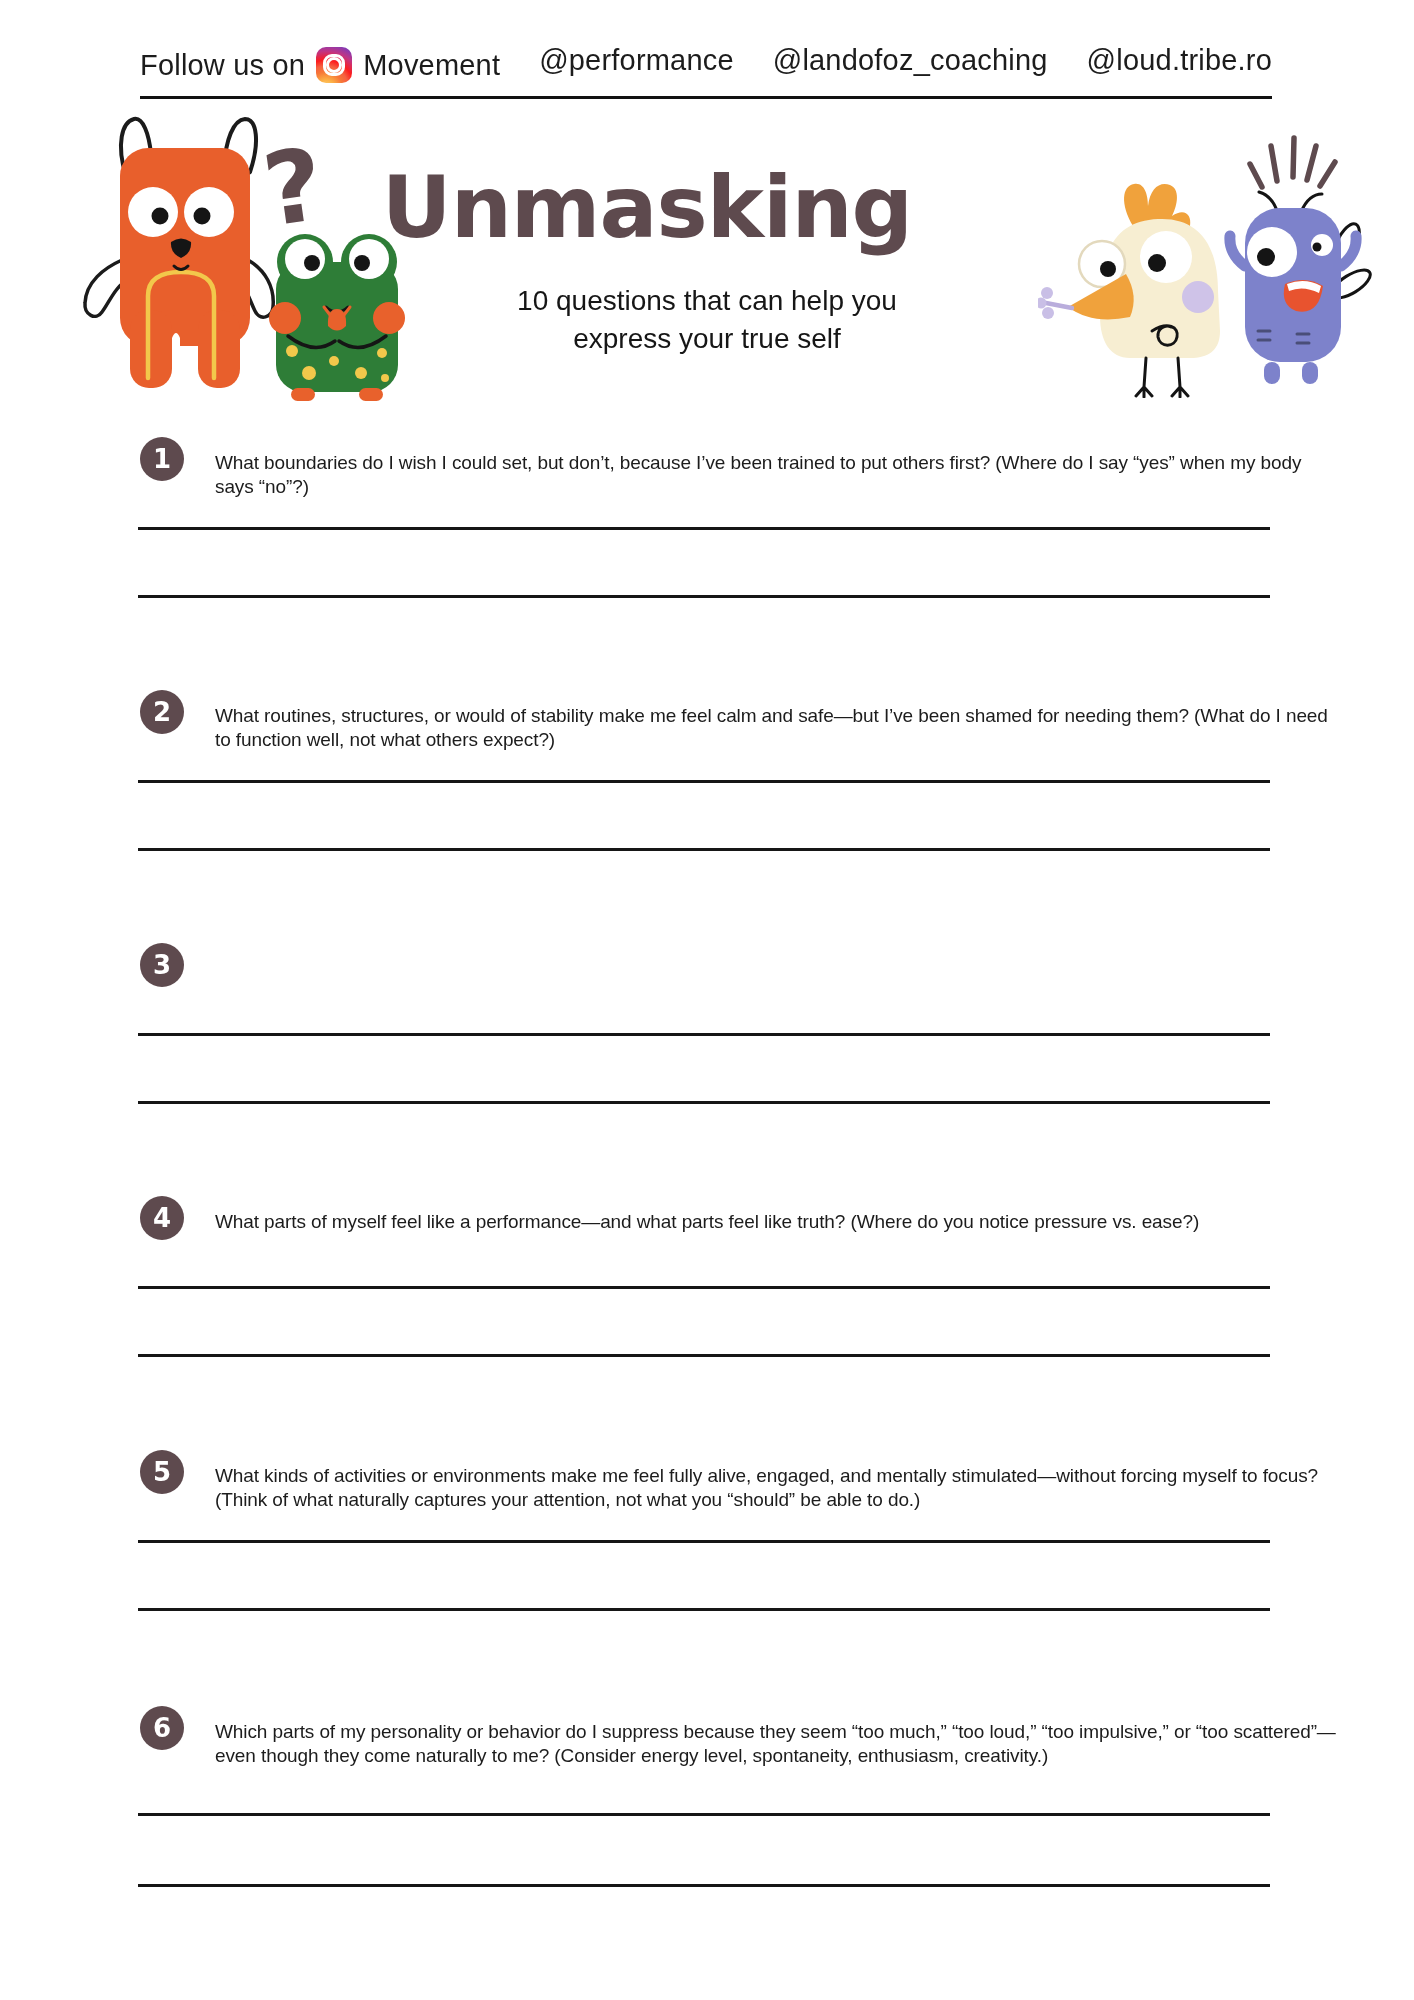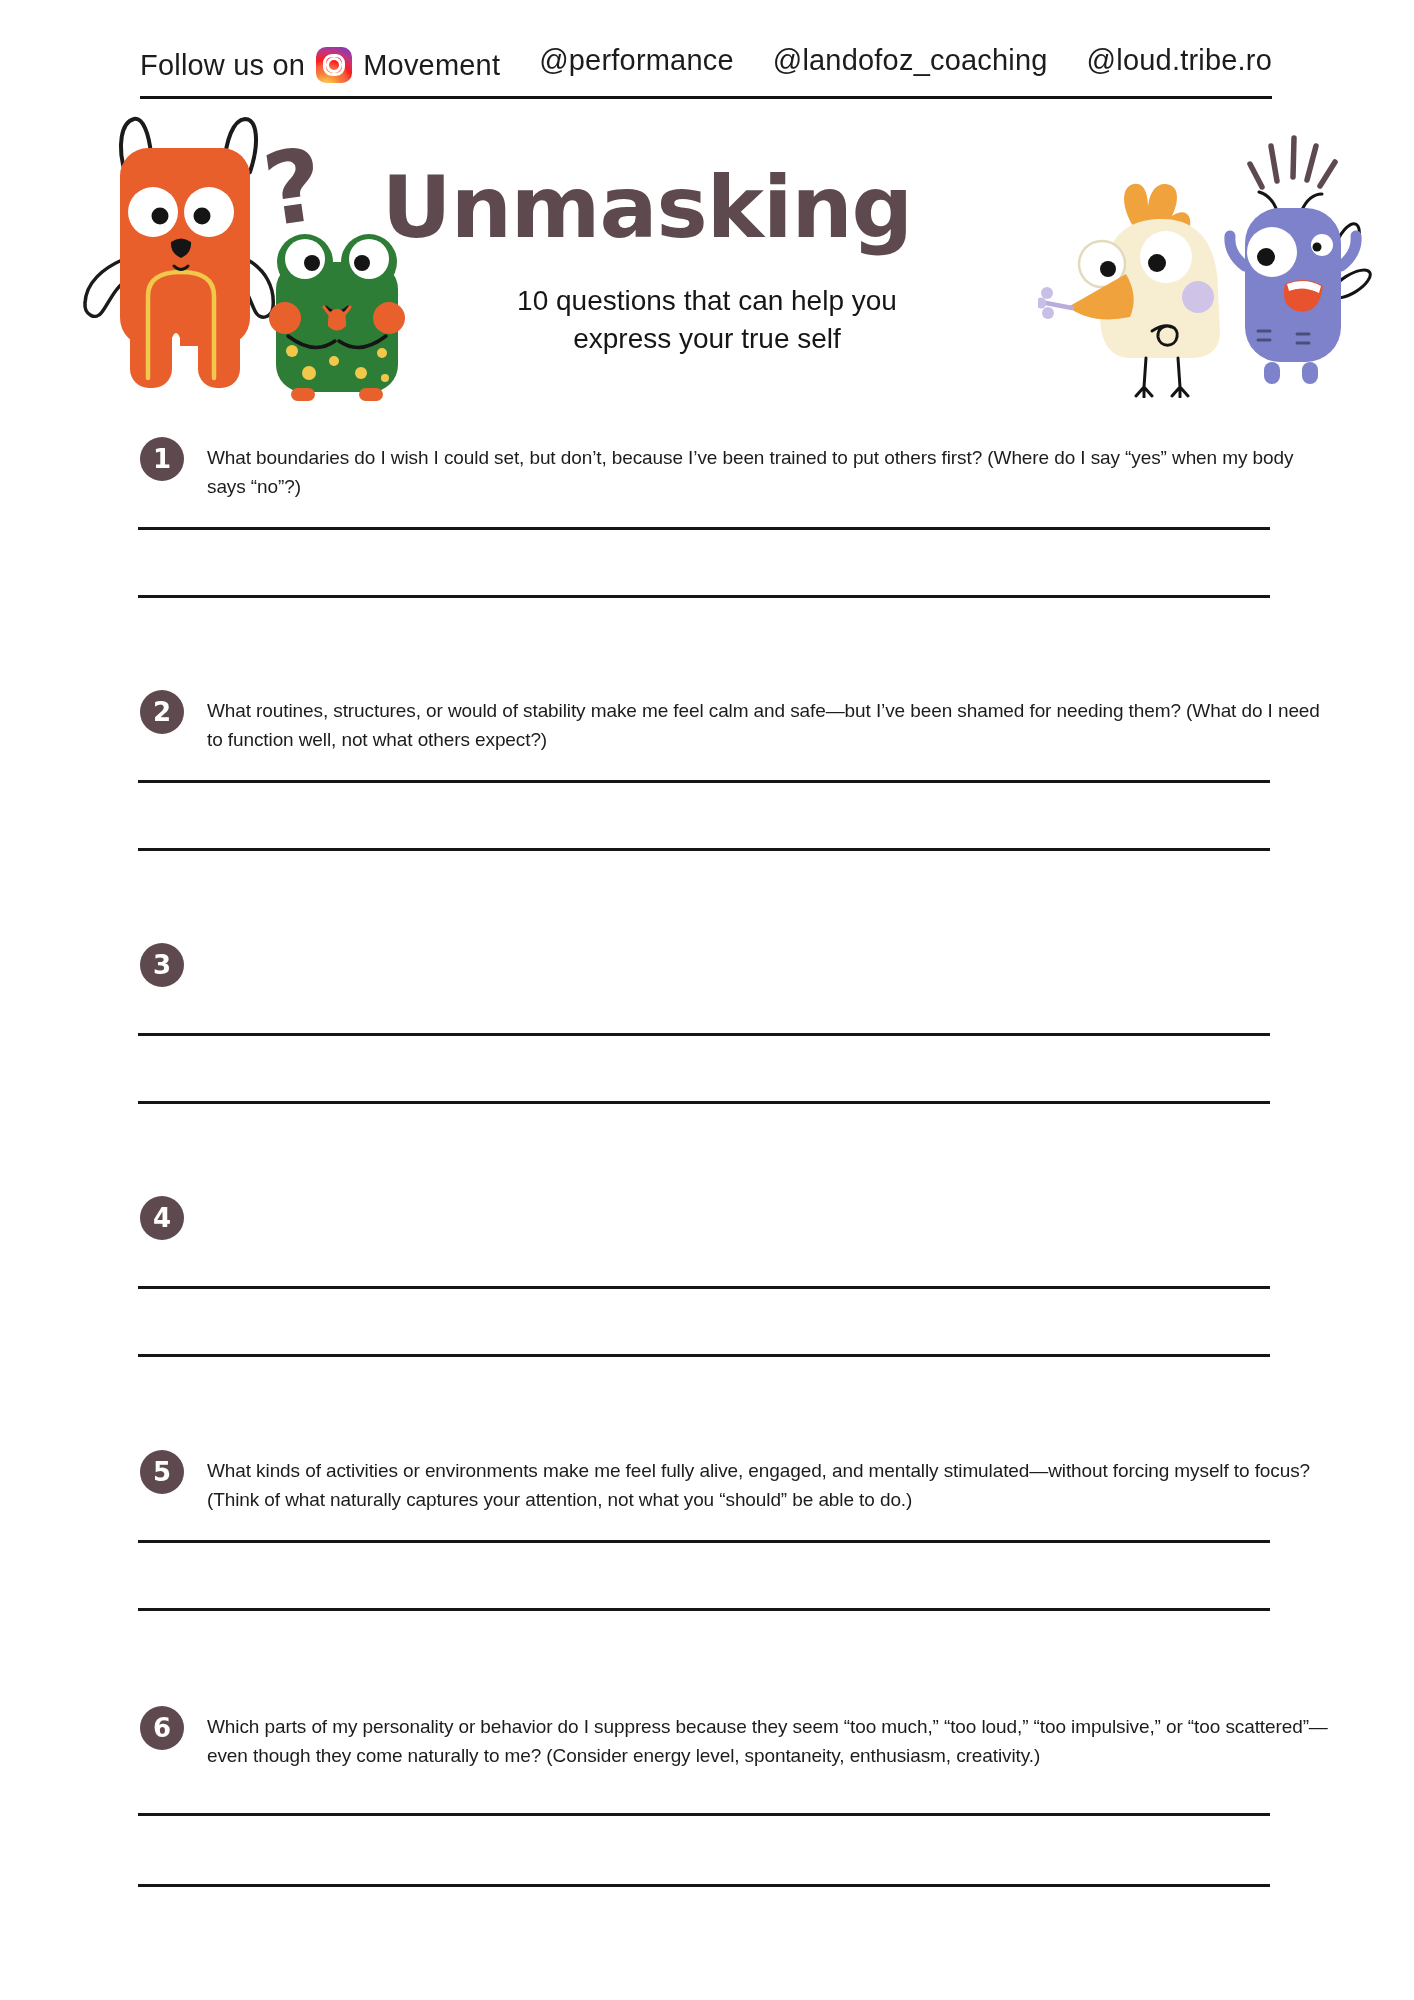--- a/index.html
+++ b/index.html
@@ -36,21 +36,21 @@
   .chars-right{position:absolute;left:1038px;top:124px;width:334px;height:274px;}
   
   .q{position:absolute;left:140px;width:1220px;height:250px;}
   .q1{top:437px;} .q2{top:690px;} .q3{top:943px;} .q4{top:1196px;} .q5{top:1450px;} .q6{top:1706px;}
   .q-row{display:flex;align-items:flex-start;gap:23px;}
   .q-num{
     flex:0 0 44px;width:44px;height:44px;border-radius:50%;background:#5e4a4e;color:#ffffff;
     font-family:"DejaVu Sans","Liberation Sans",sans-serif;
     font-size:26px;font-weight:700;display:flex;align-items:center;justify-content:center;
   }
-  .q-text{margin:0;padding-top:6px;width:1122px;font-size:19px;line-height:29px;letter-spacing:-0.1px;color:#1c1c1c;}
+  .q-text{margin:8px;padding-top:6px;width:1122px;font-size:19px;line-height:24px;letter-spacing:-0.1px;color:#1c1c1c;}
   .a-line{position:absolute;left:-2px;width:1132px;height:0;border-top:3px solid #161616;}
   .q .l1{top:90px;} .q .l2{top:158px;}
   .q6 .l1{top:107px;} .q6 .l2{top:178px;}
 </style>
 </head>
 <body>
 
 <div class="header">
   <div class="brand">
     <span>Follow us on</span>
@@ -186,20 +186,21 @@
   <div class="q-row">
     <div class="q-num">3</div>
   </div>
   <div class="a-line l1"></div>
   <div class="a-line l2"></div>
 </section>
 
 <section class="q q4">
   <div class="q-row">
     <div class="q-num">4</div>
+    <p class="q-text">What parts of myself feel like a performance—and what parts feel like truth? (Where do you notice pressure vs. ease?)</p>
   </div>
   <div class="a-line l1"></div>
   <div class="a-line l2"></div>
 </section>
 
 <section class="q q5">
   <div class="q-row">
     <div class="q-num">5</div>
     <p class="q-text">What kinds of activities or environments make me feel fully alive, engaged, and mentally stimulated—without forcing myself to focus? (Think of what naturally captures your attention, not what you “should” be able to do.)</p>
   </div>

